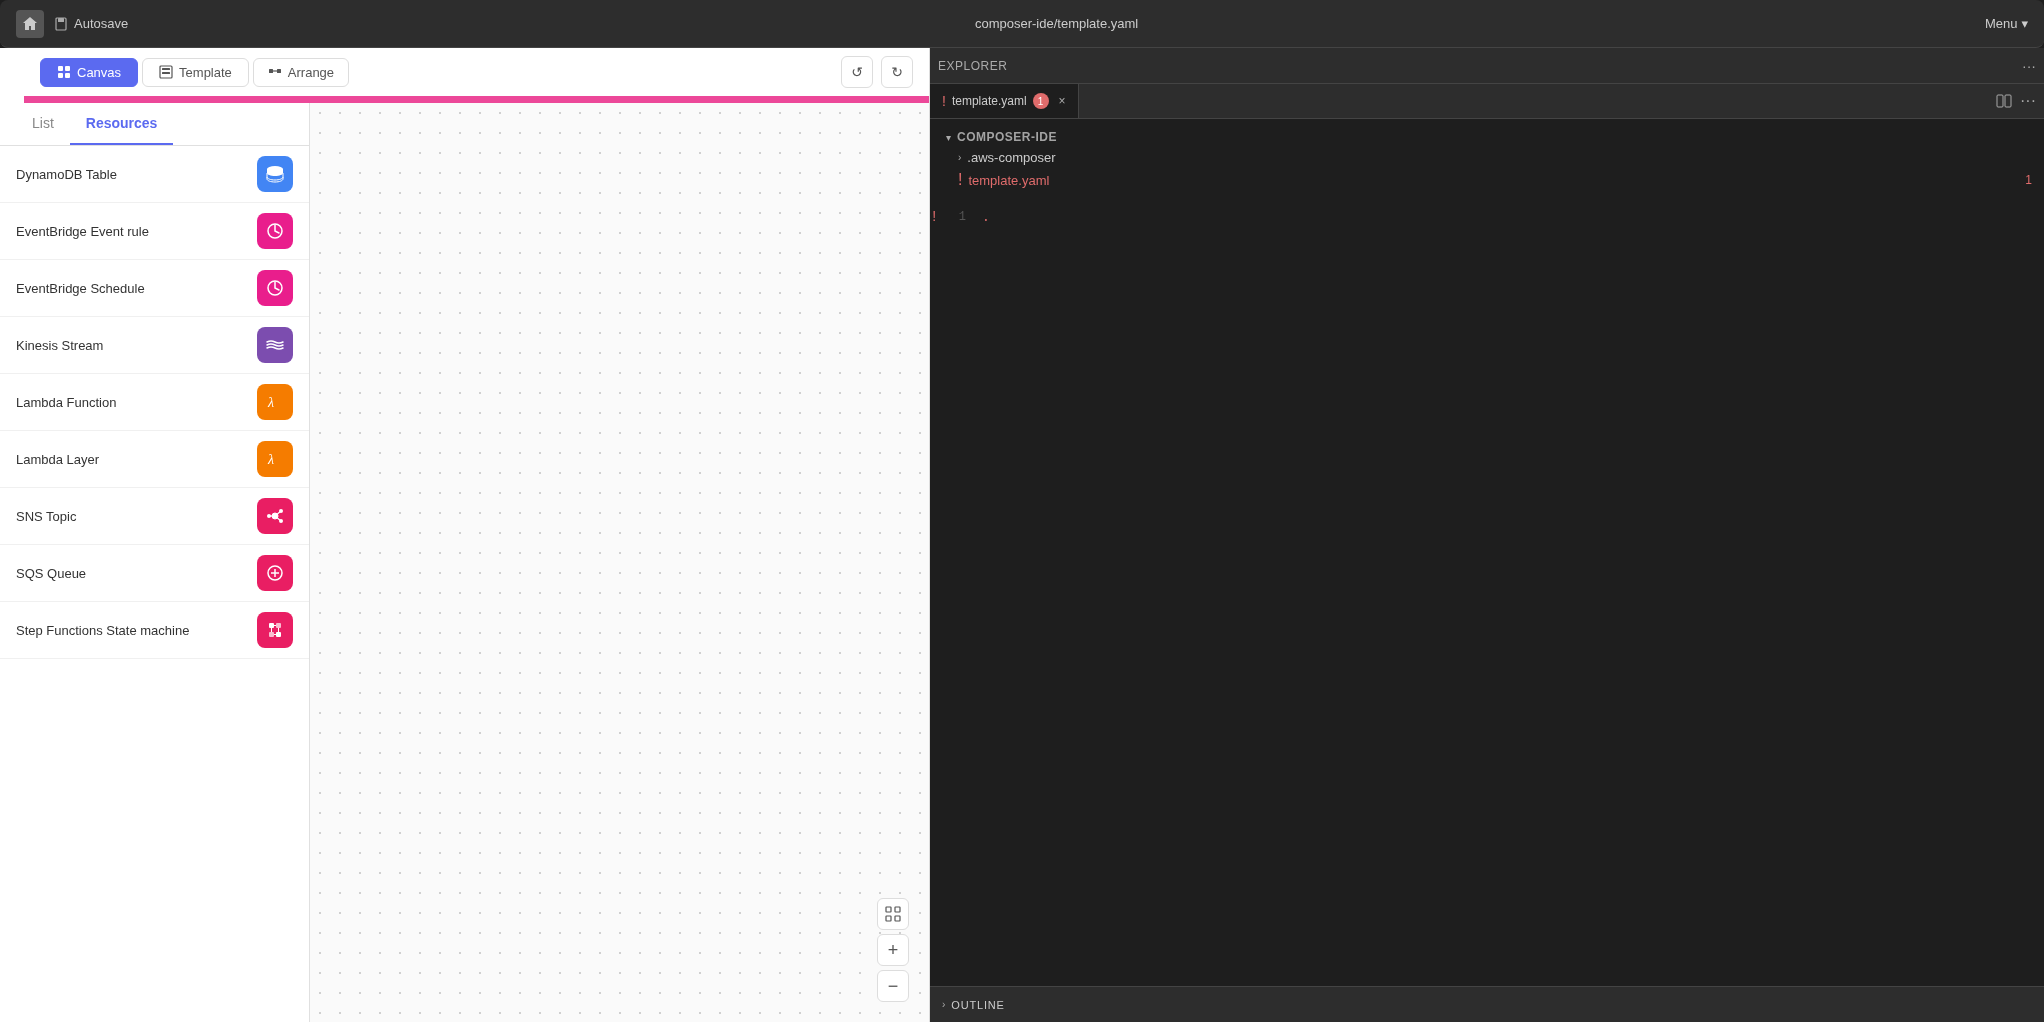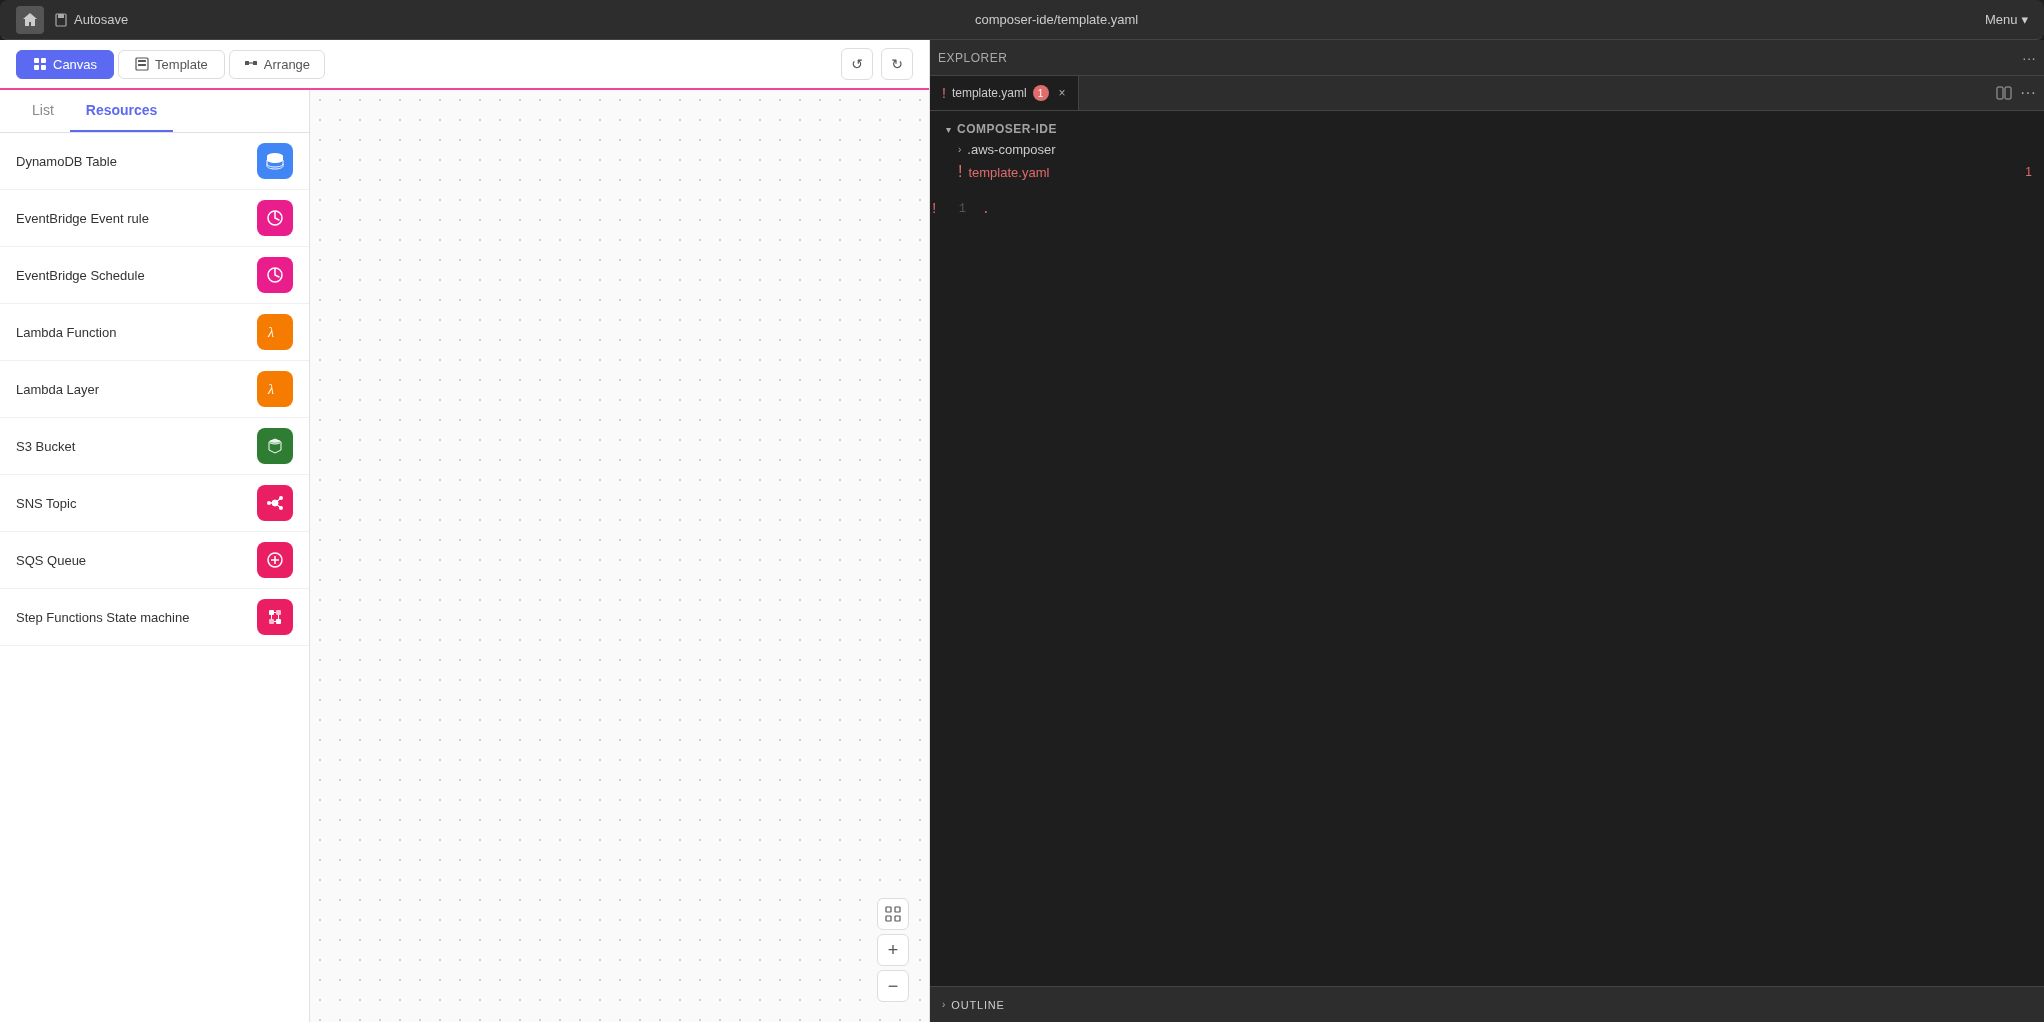--- a/index.html
+++ b/index.html
@@ -1,21 +1,21 @@
 <!DOCTYPE html>
 <html><head>
   <meta charset="utf-8">
   <style>
     * { box-sizing: border-box; margin: 0; padding: 0; }
     body { font-family: -apple-system, BlinkMacSystemFont, 'Segoe UI', sans-serif; background: #1e1e1e; display: flex; flex-direction: column; height: 100vh; overflow: hidden; }
 
     
     .top-bar {
       background: #2d2d2d;
-      height: 40px;
+      height: 48px;
       display: flex;
       align-items: center;
       justify-content: space-between;
       padding: 0 16px;
       border-bottom: 1px solid #444;
       border-radius: 8px;
     }
     .top-bar-left { display: flex; align-items: center; gap: 10px; }
     .home-icon { width: 28px; height: 28px; background: #555; border-radius: 4px; display: flex; align-items: center; justify-content: center; cursor: pointer; }
     .autosave { color: #ccc; font-size: 13px; display: flex; align-items: center; gap: 6px; }
@@ -35,25 +35,26 @@
       width: 930px;
       background: #fff;
       display: flex;
       flex-direction: column;
       border-right: 1px solid #ddd;
     }
 
     
     .composer-toolbar {
       background: #fff;
-      border-bottom: 2px solid #ec4899;
+      border-bottom: 7px solid #ec4899;
       display: flex;
       align-items: center;
       padding: 8px 16px;
       gap: 8px;
+      margin-left: 24px;
     }
 
     .tab-group { display: flex; gap: 4px; }
 
     .tab-btn {
       padding: 6px 16px;
       border-radius: 6px;
       border: 1px solid #ddd;
       background: #fff;
       color: #555;
@@ -416,49 +417,49 @@
           <div class="resource-item">
             <span class="resource-name">EventBridge Schedule</span>
             <div class="resource-icon" style="background:#e91e8c; border-radius:8px;">
               <svg width="22" height="22" viewBox="0 0 22 22" fill="white">
                   <circle cx="11" cy="11" r="7" stroke="white" stroke-width="1.5" fill="none"></circle>
                   <path d="M11 5v6l4 2" stroke="white" stroke-width="1.5" fill="none" stroke-linecap="round"></path>
                 </svg>
             </div>
           </div>
 
+          <div class="resource-item">
+            <span class="resource-name">Kinesis Stream</span>
+            <div class="resource-icon" style="background:#7c4daf; border-radius:8px;">
+              <svg width="22" height="22" viewBox="0 0 22 22" fill="none">
+                  <path d="M3 8 Q7 6 11 8 Q15 10 19 8" stroke="white" stroke-width="1.5" fill="none" stroke-linecap="round"></path>
+                  <path d="M3 11 Q7 9 11 11 Q15 13 19 11" stroke="white" stroke-width="1.5" fill="none" stroke-linecap="round"></path>
+                  <path d="M3 14 Q7 12 11 14 Q15 16 19 14" stroke="white" stroke-width="1.5" fill="none" stroke-linecap="round"></path>
+                </svg>
+            </div>
+          </div>
 
           <div class="resource-item">
             <span class="resource-name">Lambda Function</span>
             <div class="resource-icon" style="background:#f57c00; border-radius:8px;">
               <svg width="22" height="22" viewBox="0 0 22 22" fill="white">
                   <text x="4" y="16" font-size="14" font-family="serif" font-style="italic">λ</text>
                 </svg>
             </div>
           </div>
 
           <div class="resource-item">
             <span class="resource-name">Lambda Layer</span>
             <div class="resource-icon" style="background:#f57c00; border-radius:8px;">
               <svg width="22" height="22" viewBox="0 0 22 22" fill="white">
                   <text x="4" y="16" font-size="14" font-family="serif" font-style="italic">λ</text>
                 </svg>
             </div>
           </div>
 
-          <div class="resource-item">
-            <span class="resource-name">S3 Bucket</span>
-            <div class="resource-icon" style="background:#2e7d32; border-radius:8px;">
-              <svg width="22" height="22" viewBox="0 0 22 22" fill="white">
-                  <path d="M11 4 L17 7 L17 15 L11 18 L5 15 L5 7 Z" stroke="white" stroke-width="1" fill="#2e7d32"></path>
-                  <ellipse cx="11" cy="7" rx="6" ry="2.5" fill="white" opacity="0.9"></ellipse>
-                  <path d="M5 7 Q11 9.5 17 7" stroke="#2e7d32" stroke-width="0.5" fill="none"></path>
-                </svg>
-            </div>
-          </div>
 
           <div class="resource-item">
             <span class="resource-name">SNS Topic</span>
             <div class="resource-icon" style="background:#e91e63; border-radius:8px;">
               <svg width="22" height="22" viewBox="0 0 22 22" fill="white">
                   <circle cx="11" cy="11" r="3" fill="white"></circle>
                   <circle cx="11" cy="11" r="3" stroke="white" fill="none"></circle>
                   <path d="M11 11 L17 6" stroke="white" stroke-width="1.2"></path>
                   <path d="M11 11 L17 16" stroke="white" stroke-width="1.2"></path>
                   <circle cx="17" cy="6" r="2" fill="white"></circle>

